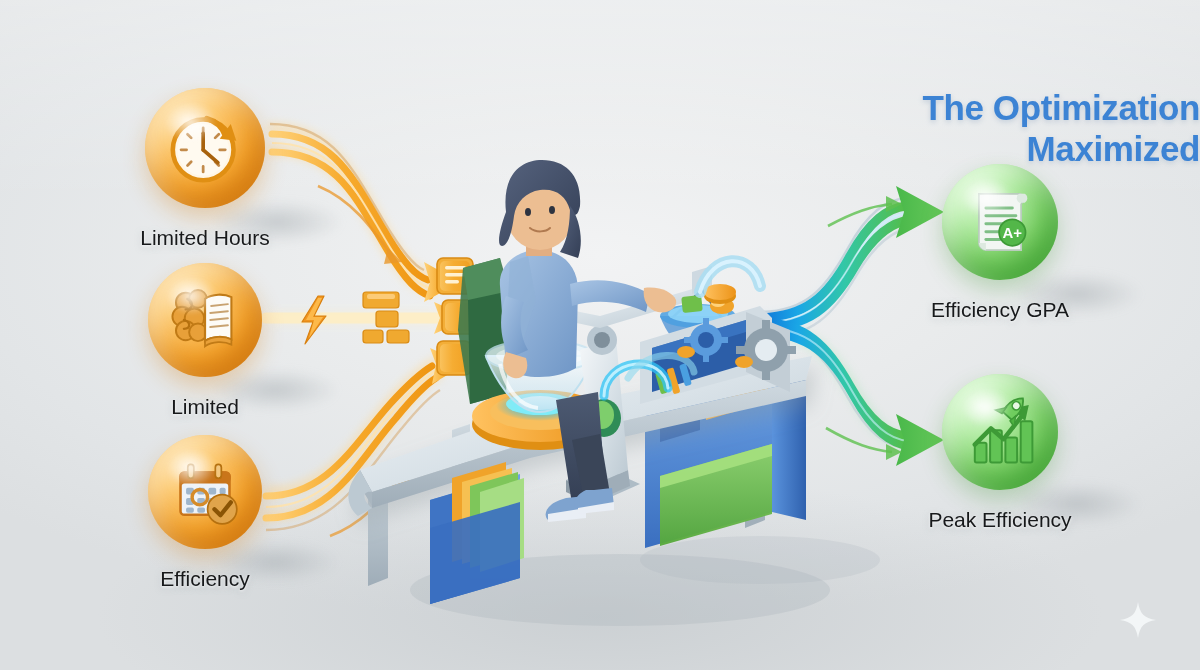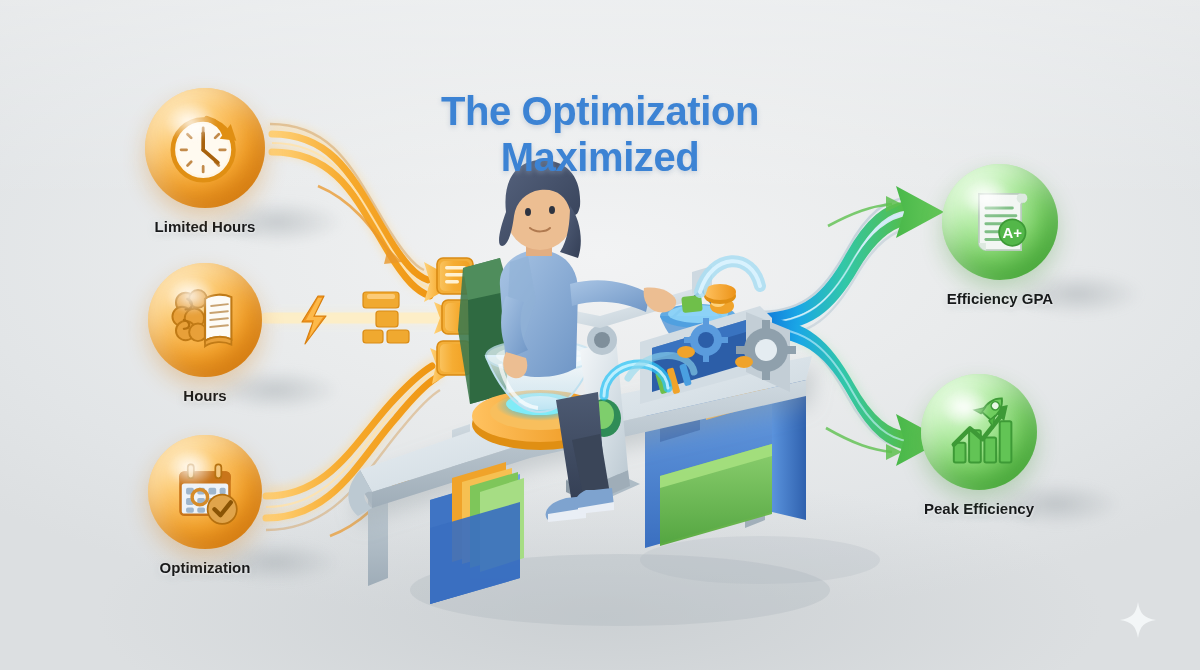--- a/index.html
+++ b/index.html
@@ -26,23 +26,23 @@
       radial-gradient(ellipse 60% 30% at 50% 92%, rgba(190,196,200,0.55) 0%, rgba(190,196,200,0) 70%),
       linear-gradient(180deg, rgba(255,255,255,0.35) 0%, rgba(255,255,255,0) 30%);
   }
 
   
   .title {
     position: absolute;
     left: 0;
     top: 88px;
     width: 1200px;
-    text-align: center;
+    text-align: right;
     color: #3c83d4;
-    font-size: 40px;
+    font-size: 35px;
     font-weight: bold;
     line-height: 1.16;
     letter-spacing: -0.4px;
     text-shadow: 0 2px 5px rgba(150,170,195,0.45);
     z-index: 40;
   }
   .title .l2 { display: block; }
 
   
   .node {
@@ -78,24 +78,24 @@
     filter: blur(2px);
   }
   .orb-shadow {
     position: absolute;
     border-radius: 50%;
     background: radial-gradient(ellipse at 50% 50%, rgba(150,158,163,0.42) 0%, rgba(150,158,163,0) 72%);
     filter: blur(4px);
     z-index: -1;
   }
   .node-label {
-    margin-top: 10px;
+    margin-top: 18px;
     color: #17191b;
-    font-size: 15px;
-    font-weight: bold;
+    font-size: 21px;
+    font-weight: normal;
     white-space: nowrap;
     text-shadow: 0 1px 3px rgba(255,255,255,0.9), 0 2px 6px rgba(170,178,184,0.5);
   }
   .node-icon {
     position: absolute;
     inset: 0;
     display: flex;
     align-items: center;
     justify-content: center;
   }
@@ -536,21 +536,21 @@
           <g stroke="#c8a270" stroke-width="2.2" stroke-linecap="round">
             <line x1="57" y1="34" x2="76" y2="32"></line>
             <line x1="56" y1="42" x2="76" y2="40"></line>
             <line x1="56" y1="50" x2="76" y2="48"></line>
             <line x1="56" y1="58" x2="76" y2="56"></line>
           </g>
         </svg>
       </div>
       <div class="hi" style="left:16%;top:12%;width:44%;height:34%;"></div>
     </div>
-    <div class="node-label">Hours</div>
+    <div class="node-label">Limited</div>
   </div>
 
   <div class="node" style="left:100px; top:435px; width:210px;">
     <div class="orb-shadow" style="left:112px; top:106px; width:126px; height:42px;"></div>
     <div class="orb orb-orange" style="width:114px;height:114px;">
       <div class="node-icon">
         <svg width="86" height="86" viewBox="0 0 100 100">
           <rect x="20" y="26" width="60" height="52" rx="6" fill="#c9751a"></rect>
           <rect x="20" y="26" width="60" height="14" rx="6" fill="#c9751a"></rect>
           <rect x="23" y="40" width="54" height="35" rx="3" fill="#eef3f8"></rect>
@@ -568,21 +568,21 @@
           </g>
           <circle cx="44" cy="56" r="9" fill="none" stroke="#d58b28" stroke-width="4"></circle>
           <rect x="30" y="18" width="7" height="16" rx="3.5" fill="#f3c77f" stroke="#b5700f" stroke-width="2"></rect>
           <rect x="62" y="18" width="7" height="16" rx="3.5" fill="#f3c77f" stroke="#b5700f" stroke-width="2"></rect>
           <circle cx="70" cy="70" r="17" fill="#e0a44b" stroke="#b5700f" stroke-width="2"></circle>
           <path d="M61,70 L68,77 L80,62" stroke="#8a5405" stroke-width="5" fill="none" stroke-linecap="round" stroke-linejoin="round"></path>
         </svg>
       </div>
       <div class="hi" style="left:16%;top:12%;width:44%;height:34%;"></div>
     </div>
-    <div class="node-label">Optimization</div>
+    <div class="node-label">Efficiency</div>
   </div>
 
   <div class="node" style="left:895px; top:164px; width:210px;">
     <div class="orb-shadow" style="left:118px; top:108px; width:128px; height:44px;"></div>
     <div class="orb orb-green" style="width:116px;height:116px;">
       <div class="node-icon">
         <svg width="88" height="88" viewBox="0 0 100 100">
           <path d="M26,18 L72,18 C76,18 78,22 76,26 L74,30 L74,82 L34,82 C30,82 26,78 26,74 Z" fill="#f2f6f3" stroke="#b9ccbd" stroke-width="2"></path>
           <path d="M72,18 C68,20 68,26 72,28 L78,28 C82,26 82,20 78,18 Z" fill="#dde9e0"></path>
           <path d="M26,74 C26,78 30,82 34,82 L34,74 Z" fill="#dde9e0"></path>
@@ -595,21 +595,21 @@
           </g>
           <circle cx="64" cy="62" r="15" fill="#53b749" stroke="#3d9a36" stroke-width="2"></circle>
           <text x="64" y="68" font-family="Liberation Sans, sans-serif" font-size="17" font-weight="bold" fill="#ffffff" text-anchor="middle">A+</text>
         </svg>
       </div>
       <div class="hi" style="left:16%;top:12%;width:44%;height:34%;"></div>
     </div>
     <div class="node-label">Efficiency GPA</div>
   </div>
 
-  <div class="node" style="left:874px; top:374px; width:210px;">
+  <div class="node" style="left:895px; top:374px; width:210px;">
     <div class="orb-shadow" style="left:118px; top:108px; width:128px; height:44px;"></div>
     <div class="orb orb-green" style="width:116px;height:116px;">
       <div class="node-icon">
         <svg width="90" height="90" viewBox="0 0 100 100">
           <g fill="#62c455" stroke="#3d9a36" stroke-width="2.2">
             <rect x="22" y="62" width="13" height="22" rx="2"></rect>
             <rect x="39" y="48" width="13" height="36" rx="2"></rect>
             <rect x="56" y="56" width="13" height="28" rx="2"></rect>
             <rect x="73" y="38" width="13" height="46" rx="2"></rect>
           </g>

